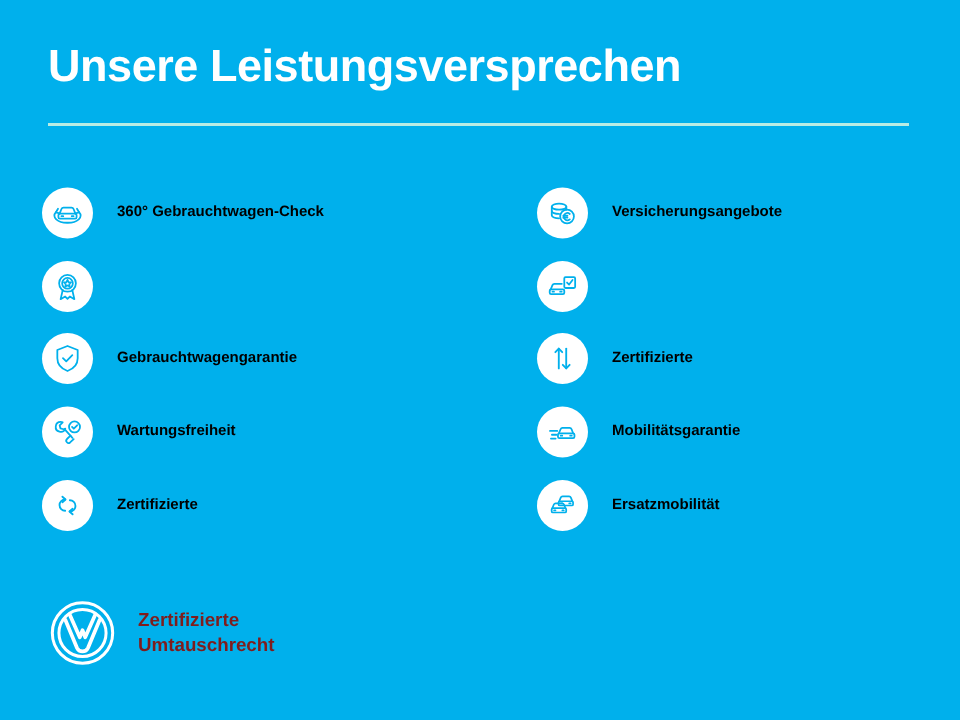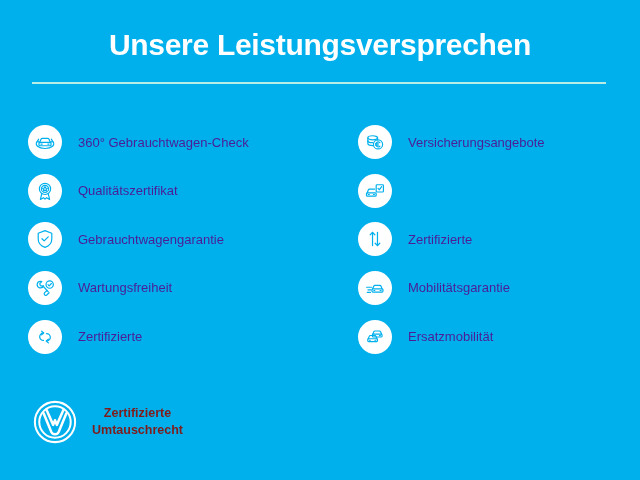--- a/index.html
+++ b/index.html
@@ -12,21 +12,20 @@
     overflow: hidden;
     font-family: "Liberation Sans", sans-serif;
     background: #00b0ec;
   }
   #stage {
     position: relative;
     width: 580px;
     height: 480px;
     background: #00b0ec;
     box-sizing: border-box;
-    text-align: center;
   }
 
   
   .header-block {
     position: absolute;
     left: 32px;
     top: 28px;
     width: 576px;
   }
   .page-title {
@@ -73,23 +72,23 @@
     display: flex;
     align-items: center;
     justify-content: center;
     box-sizing: border-box;
   }
   .icon-badge svg {
     display: block;
   }
   .feature-label {
     margin-left: 16px;
-    font-size: 13px;
-    font-weight: normal;
-    color: #4c1d95;
+    font-size: 10px;
+    font-weight: bold;
+    color: #000000;
     line-height: 1.2;
     white-space: nowrap;
   }
 
   
   .brand-lockup {
     position: absolute;
     left: 32px;
     top: 399px;
     display: flex;
@@ -140,21 +139,20 @@
 
       <div class="feature-row">
         <span class="icon-badge">
           <svg width="22" height="22" viewBox="0 0 24 24" fill="none" stroke="#00b0ec" stroke-width="1.3" stroke-linecap="round" stroke-linejoin="round">
             <circle cx="12" cy="9.7" r="6.1"></circle>
             <circle cx="12" cy="9.7" r="3.9"></circle>
             <path d="M12 7.2l.78 1.6 1.76.25-1.27 1.25.3 1.75L12 11.23l-1.57.83.3-1.75-1.27-1.25 1.76-.25z"></path>
             <path d="M8.5 14.7 7 21.2l3.3-1.9 1.7 1.6 1.7-1.6 3.3 1.9-1.5-6.5"></path>
           </svg>
         </span>
-        <span class="feature-label">Qualitätszertifikat</span>
       </div>
 
       <div class="feature-row">
         <span class="icon-badge">
           <svg width="22" height="22" viewBox="0 0 24 24" fill="none" stroke="#00b0ec" stroke-width="1.3" stroke-linecap="round" stroke-linejoin="round">
             <path d="M12 2.9 4.6 5.8v6.1c0 4.4 3.1 7.7 7.4 9.2 4.3-1.5 7.4-4.8 7.4-9.2V5.8z"></path>
             <polyline points="8.7,11.7 11.1,14.1 15.5,9.6"></polyline>
           </svg>
         </span>
         <span class="feature-label">Gebrauchtwagengarantie</span>

